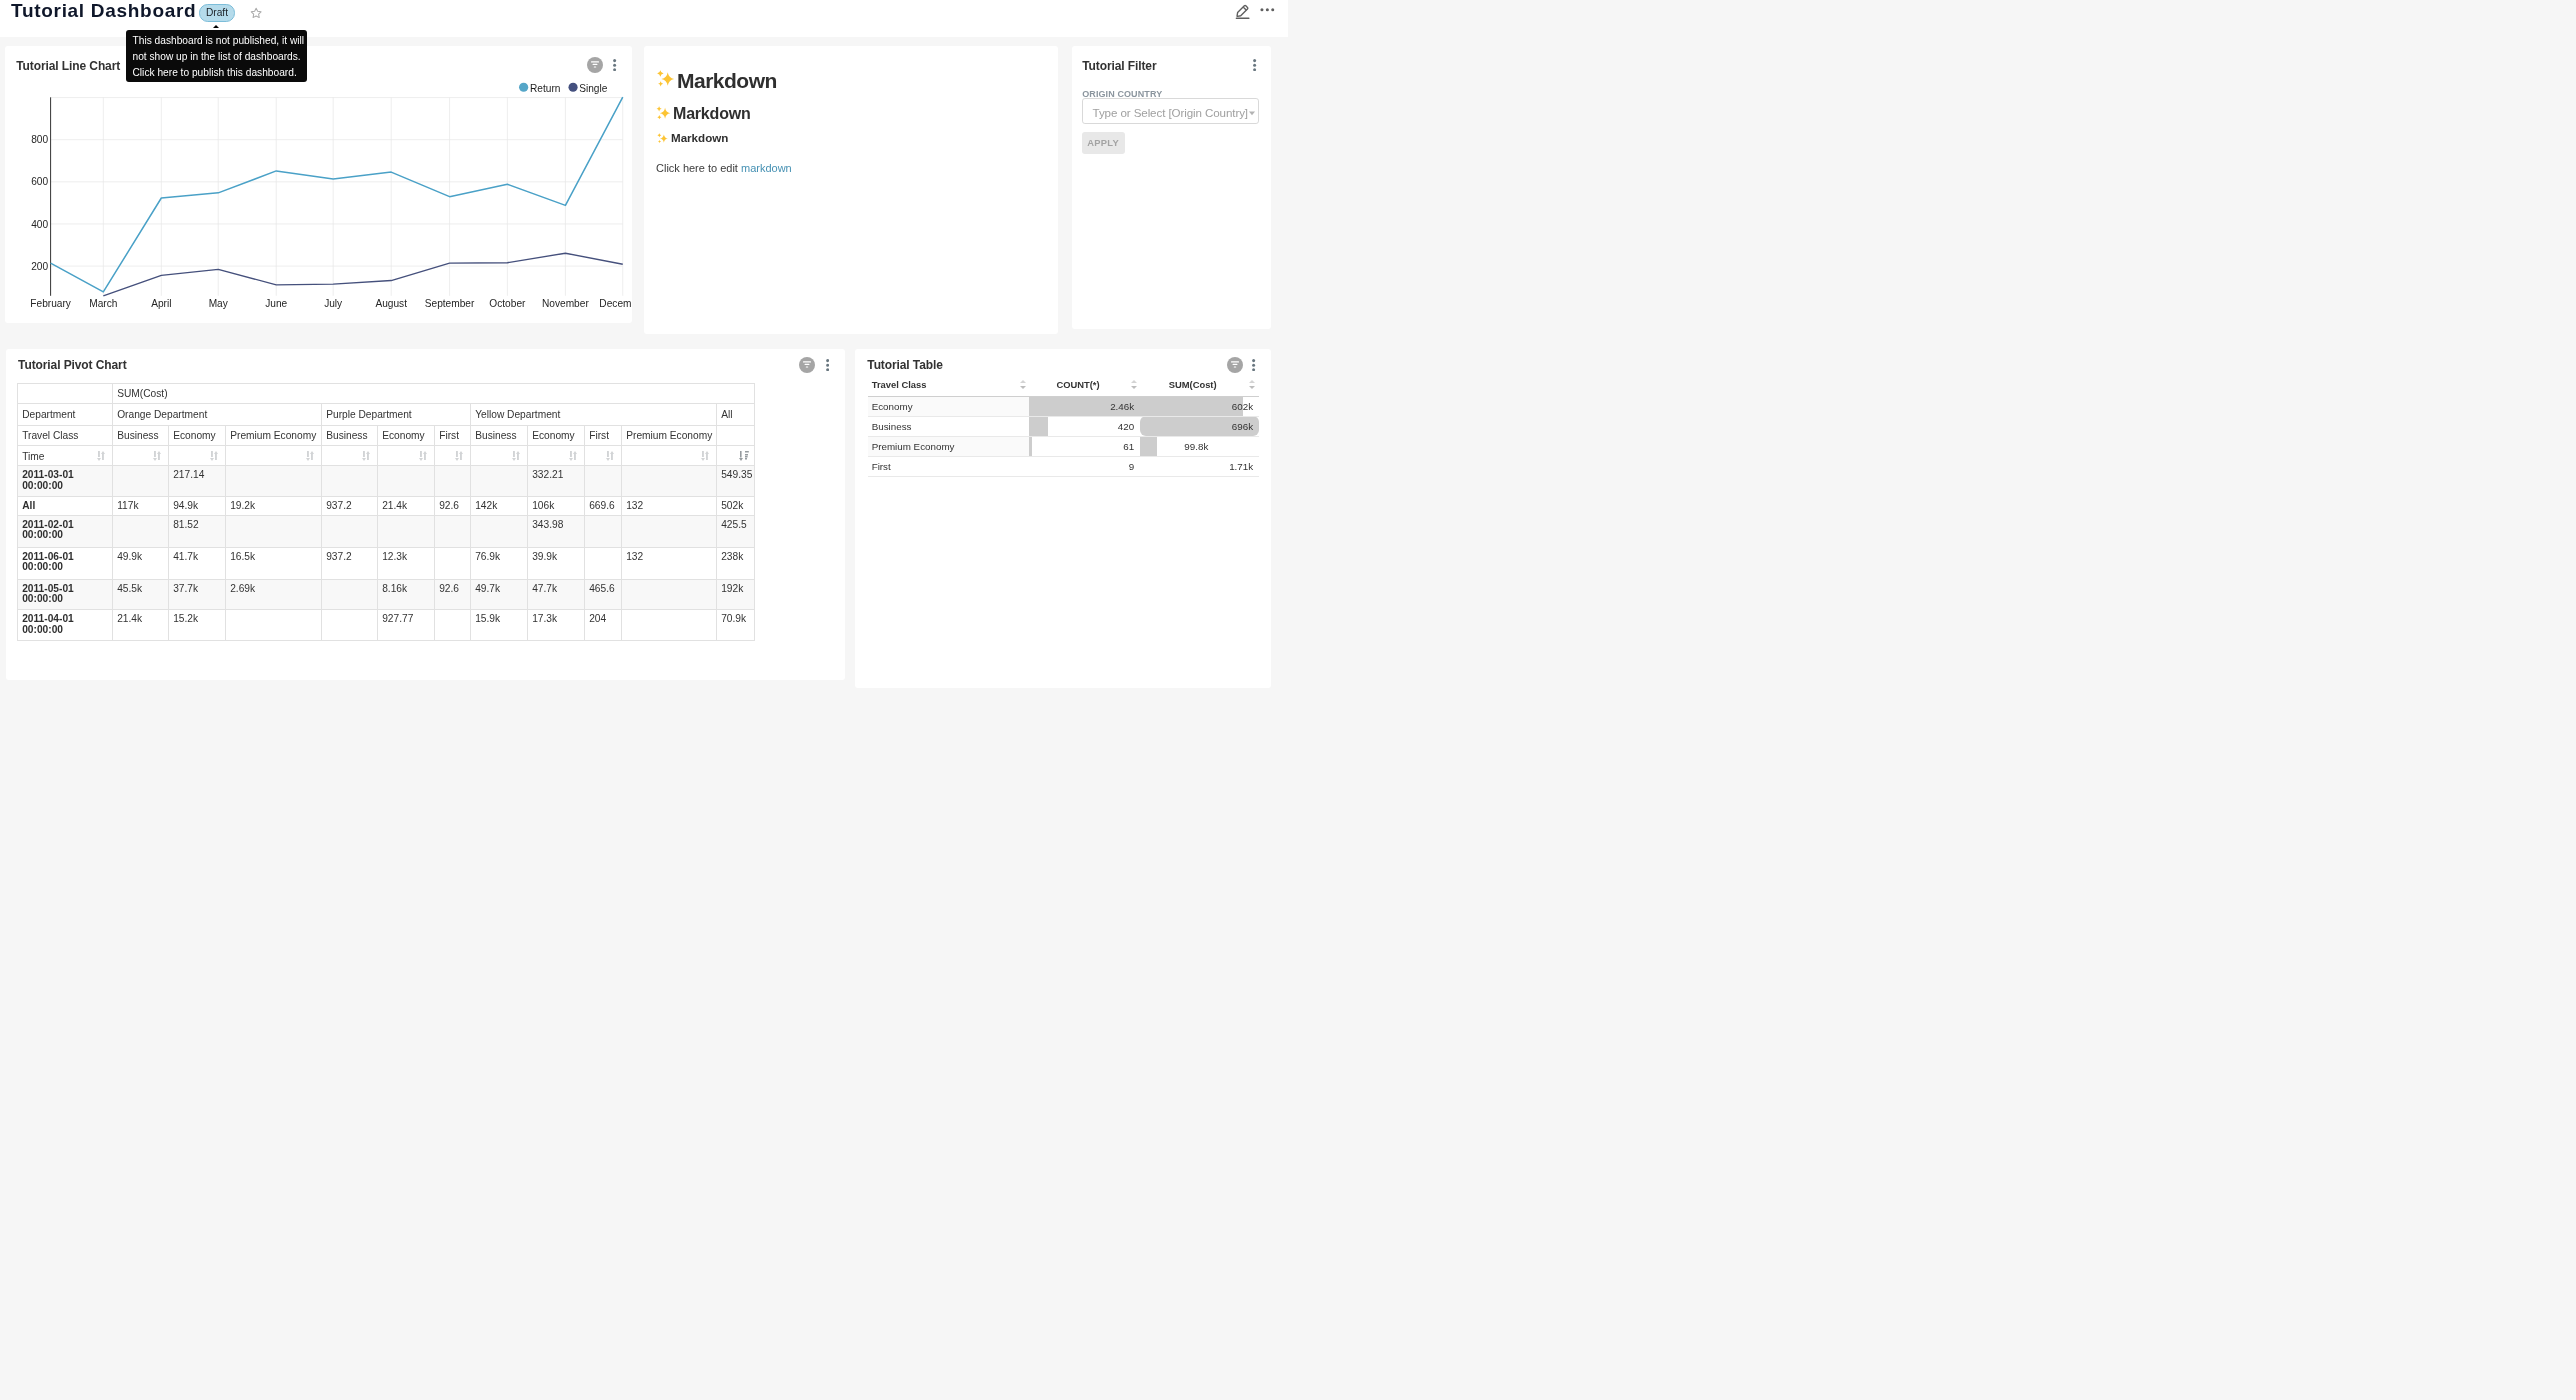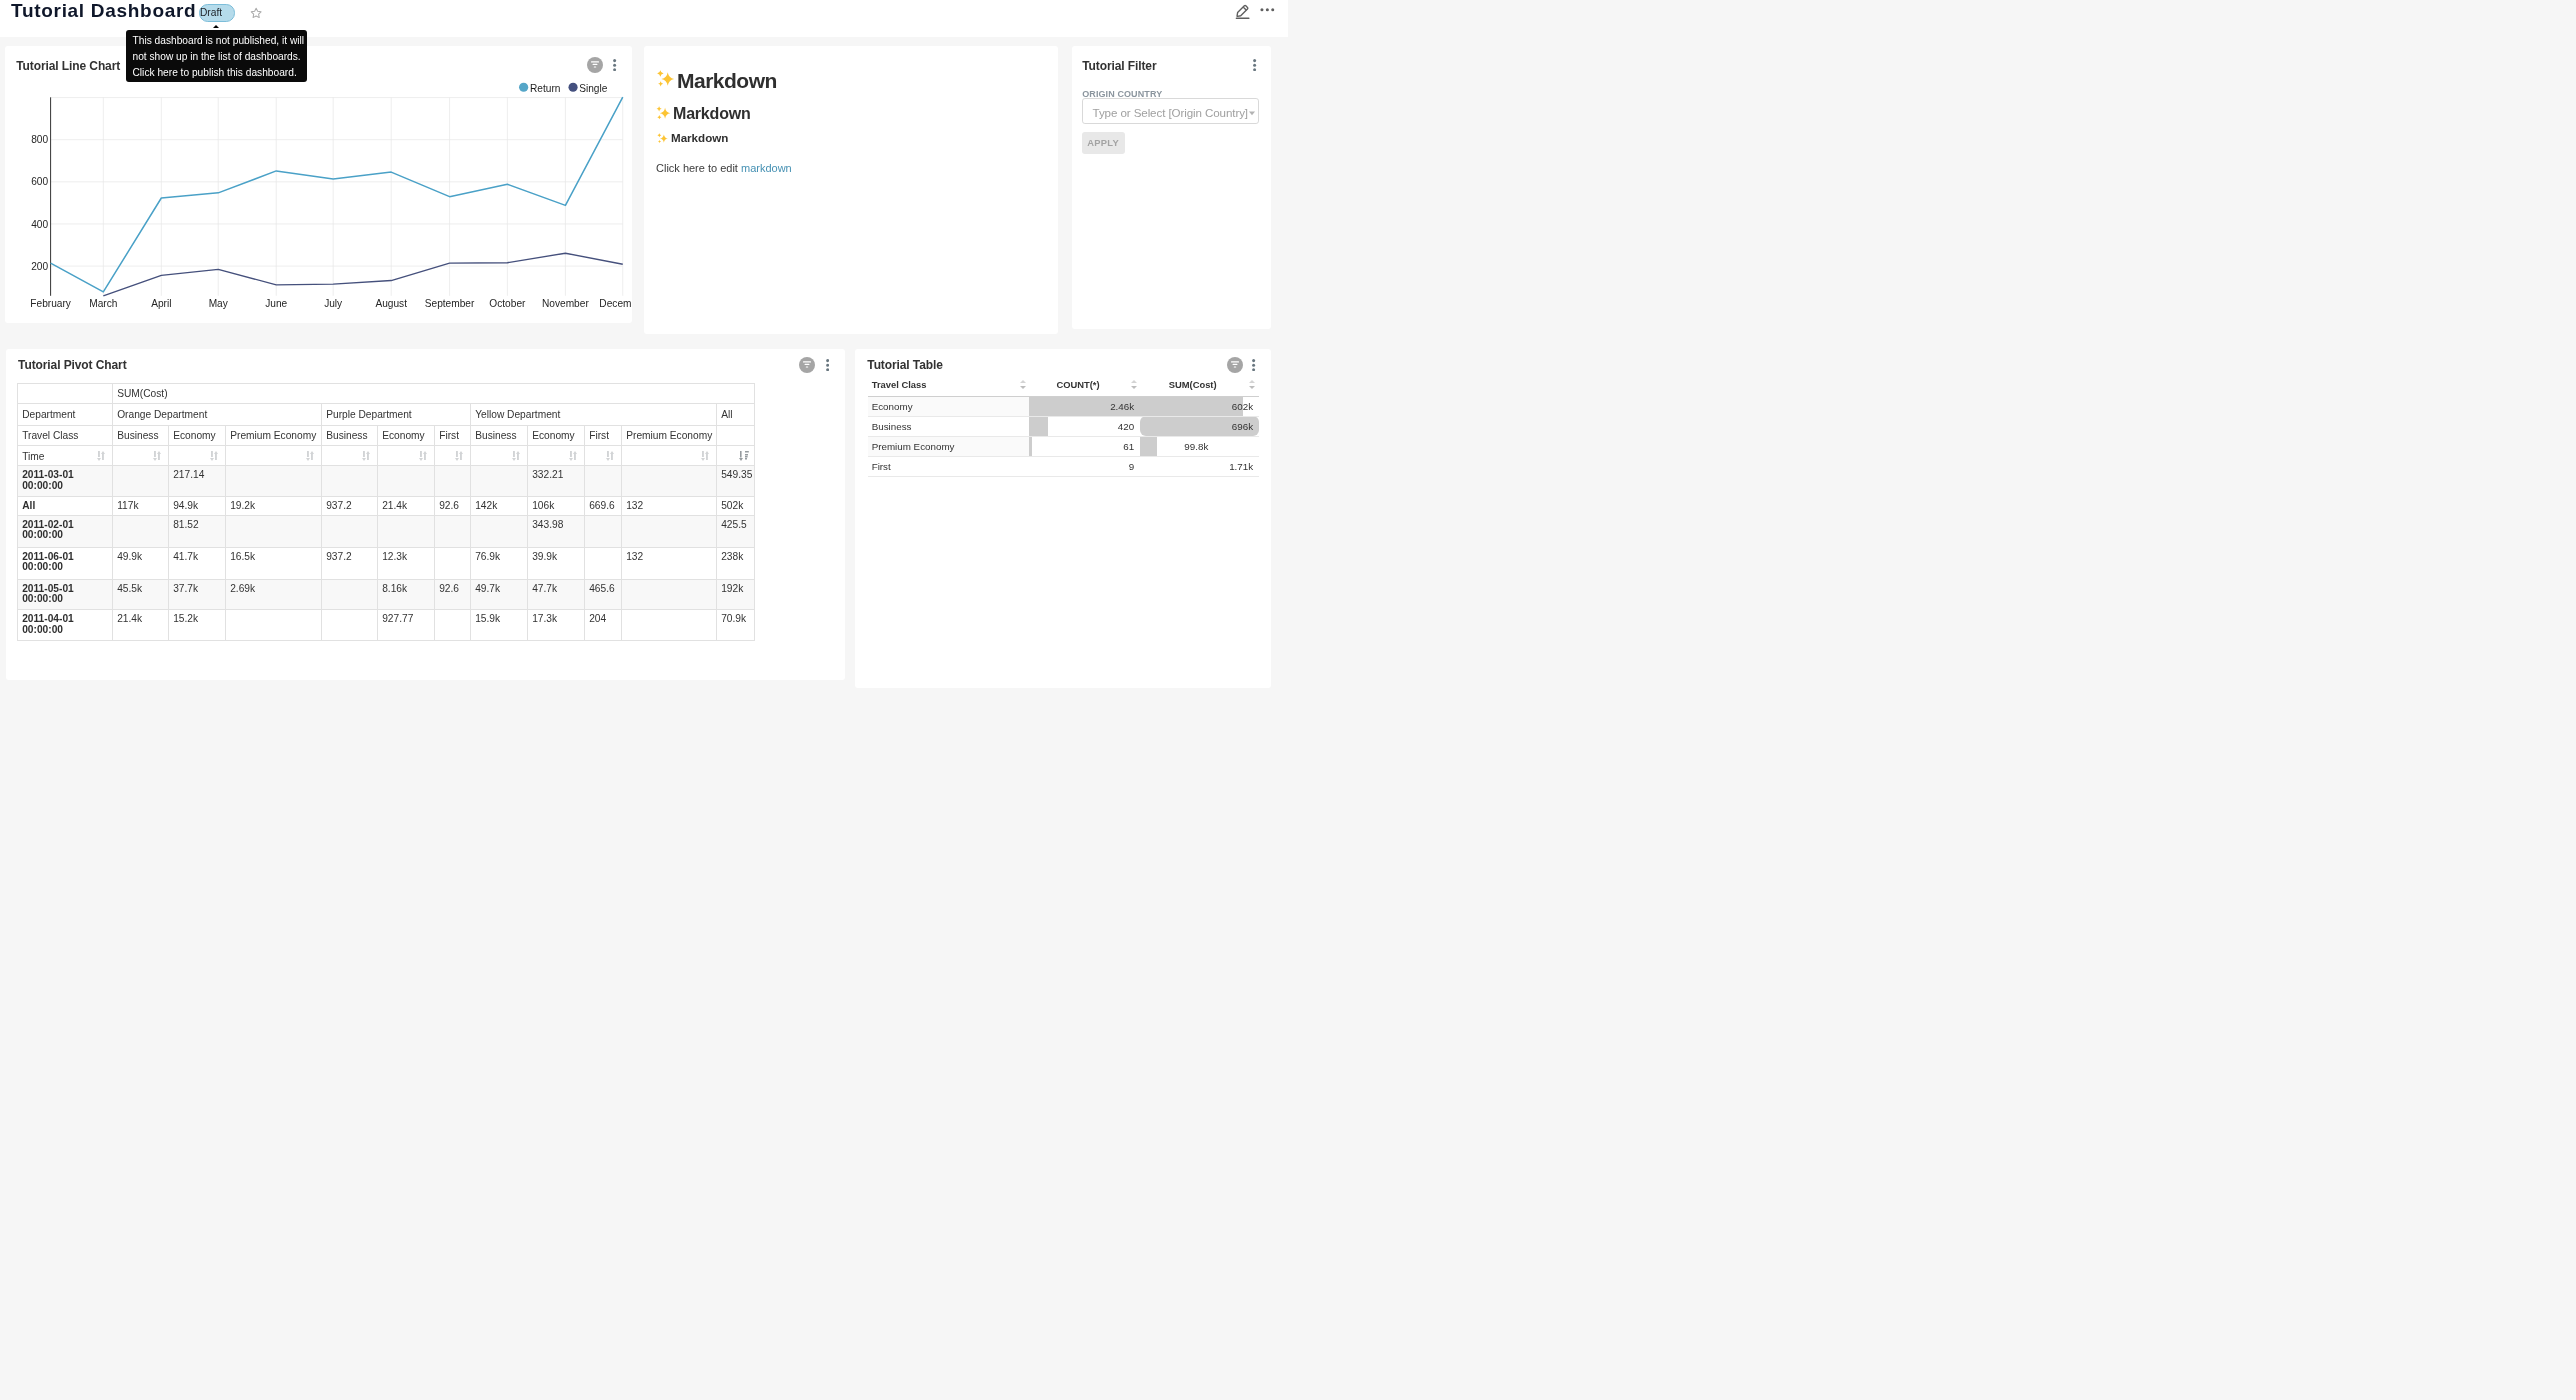--- a/index.html
+++ b/index.html
@@ -1,21 +1,21 @@
 <!DOCTYPE html>
 <html style="font-size:11.6px"><head>
 <meta charset="utf-8">
 <style>
   * { margin:0; padding:0; box-sizing:border-box; }
   html,body { width:1288px; height:700px; background:#F6F6F6; font-family:"Liberation Sans", sans-serif; overflow:hidden; }
   .abs { position:absolute; }
   #page { position:relative; width:1288px; height:700px; }
   #header { position:absolute; left:0; top:0; width:1288px; height:37px; background:#fff; }
   #title { position:absolute; left:11px; top:0.4px; font-size:19px; font-weight:700; color:#0f172a; letter-spacing:0.7px; }
-  #draftpill { position:absolute; left:199px; top:4.4px; width:36px; height:17.4px; background:#B5DBEB; border:0.7px solid #7CBDD9; border-radius:8.7px; font-size:10.2px; color:#20262C; line-height:16px; }
+  #draftpill { position:absolute; left:199px; top:4.4px; width:36px; height:17.4px; background:#B5DBEB; border:0.7px solid #7CBDD9; border-radius:8.7px; font-size:10.2px; color:#20262C; text-align:center; line-height:16px; }
   .card { position:absolute; background:#fff; border-radius:2.9px; }
   .ctitle { position:absolute; font-size:12px; font-weight:700; color:#323232; letter-spacing:-0.1px; }
   #tooltip { position:absolute; left:126px; top:29.5px; width:181px; height:52px; background:#0A0A0A; border-radius:2.9px; color:#fff; font-size:10.2px; line-height:16px; padding:3.8px 0 0 6.5px; z-index:10; }
   #tooltiparrow { position:absolute; left:213px; top:25px; width:0; height:0; border-left:3.6px solid transparent; border-right:3.6px solid transparent; border-bottom:3.6px solid #000; z-index:10; }
 
   
   #pivottable { border-collapse:collapse; table-layout:fixed; font-size:10.2px; color:#333; }
   #pivottable th, #pivottable td { border:0.7px solid #E1E1E1; padding:0 0 0 4.4px; text-align:left; font-weight:400; overflow:hidden; white-space:nowrap; }
   #pivottable th { font-weight:400; color:#333; }
   #pivottable .timerow th { position:relative; padding-top:2.2px; }

